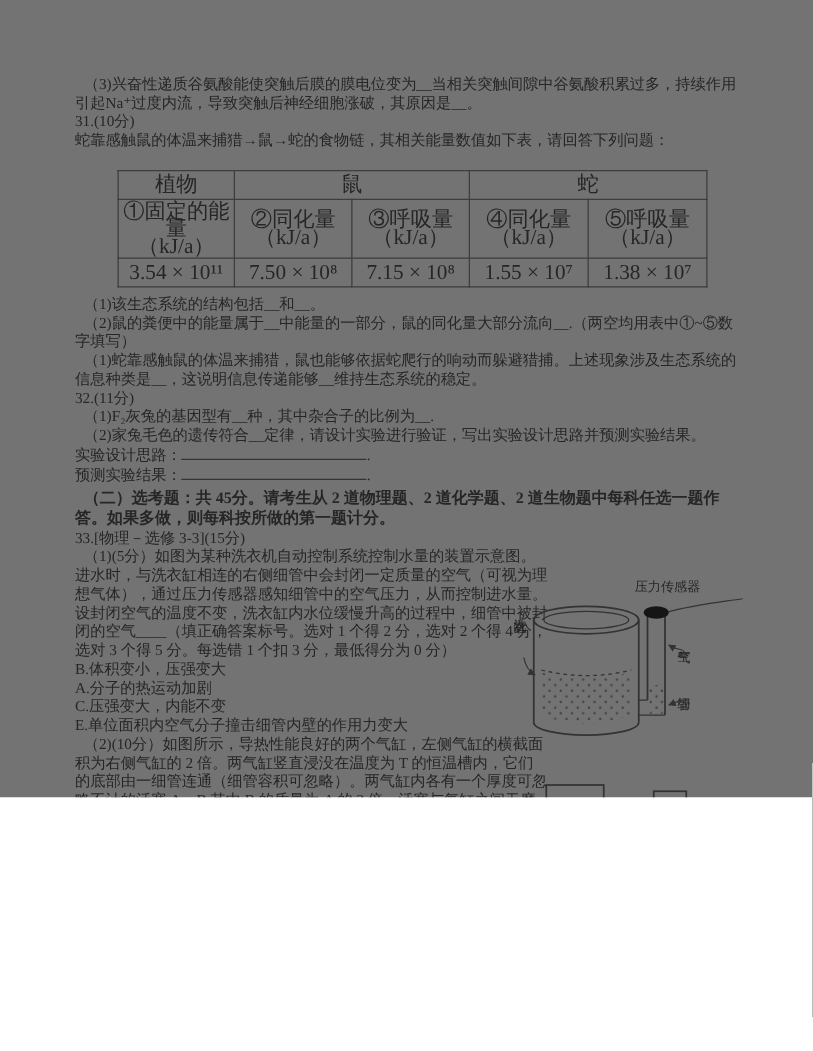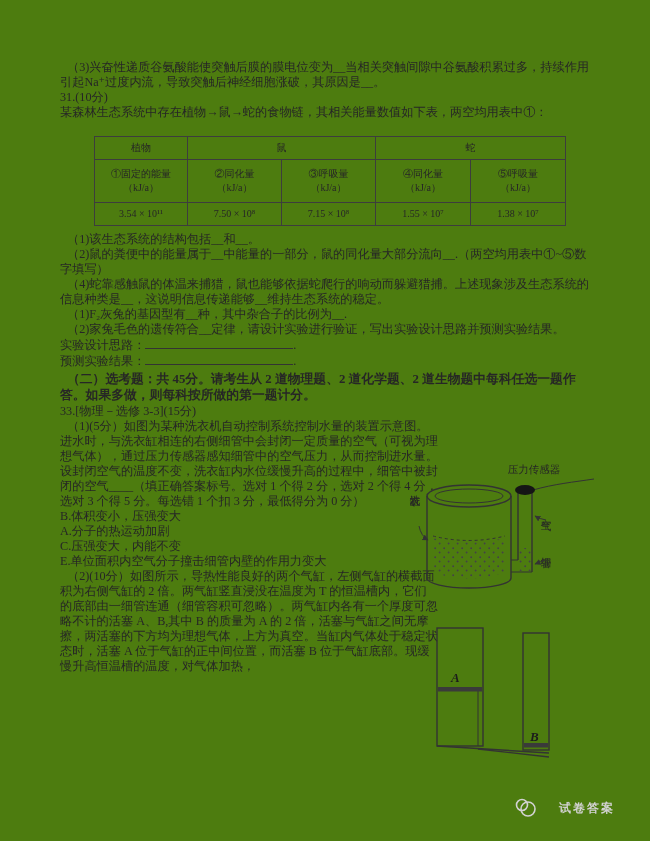--- a/index.html
+++ b/index.html
@@ -1,29 +1,29 @@
 <!DOCTYPE html>
 <html><head>
 <meta charset="utf-8">
 <style>
   html,body { margin:0; padding:0; background:#ffffff; }
   .page {
-    position:relative; width:650px; height:841px; background:#4d7c0f;
+    position:relative; width:650px; height:638px; background:#737373;
     font-family:"Liberation Serif","DejaVu Serif",serif;
     color:#262626; font-size:12.2px; line-height:15px; overflow:hidden;
   }
   .content { position:absolute; left:60px; top:60px; width:533px; }
   .content p { margin:0; }
   .indent { text-indent:7px; }
   .phys-par { width:378px; }
   .section-title { font-weight:bold; font-size:12.8px; line-height:16px; margin:2px 0 1px 0 !important; }
 
   table.energy {
     border-collapse:collapse; margin:16px 0 6px 34px; width:462px;
-    table-layout:fixed; font-size:10px;
+    table-layout:fixed; font-size:17px;
   }
   table.energy td {
     border:1.6px solid #3d3d3d; text-align:center; vertical-align:middle;
     padding:2px 1px; line-height:14px;
   }
   table.energy tr.grp td { height:18px; }
   table.energy tr.hdr td { height:38px; }
   table.energy tr.val td { height:18px; }
 
   .blank-line { display:inline-block; width:148px; border-bottom:1.2px solid #333; height:11px; }
@@ -45,21 +45,21 @@
 </head>
 <body>
 
 <div class="page">
 
   <div class="content">
 
     <p class="indent">（3)兴奋性递质谷氨酸能使突触后膜的膜电位变为__当相关突触间隙中谷氨酸积累过多，持续作用引起Na⁺过度内流，导致突触后神经细胞涨破，其原因是__。</p>
 
     <p>31.(10分)</p>
-    <p>某森林生态系统中存在植物→鼠→蛇的食物链，其相关能量数值如下表，两空均用表中①：</p>
+    <p>蛇靠感触鼠的体温来捕猎→鼠→蛇的食物链，其相关能量数值如下表，请回答下列问题：</p>
 
     <table class="energy">
       <tbody>
         <tr class="grp">
           <td style="width:90px">植物</td>
           <td colspan="2" style="width:185px">鼠</td>
           <td colspan="2" style="width:187px">蛇</td>
         </tr>
         <tr class="hdr">
           <td>
@@ -88,22 +88,23 @@
           <td>7.50 × 10⁸</td>
           <td>7.15 × 10⁸</td>
           <td>1.55 × 10⁷</td>
           <td>1.38 × 10⁷</td>
         </tr>
       </tbody>
     </table>
 
     <p class="indent">（1)该生态系统的结构包括__和__。</p>
     <p class="indent">（2)鼠的粪便中的能量属于__中能量的一部分，鼠的同化量大部分流向__.（两空均用表中①~⑤数字填写）</p>
-    <p class="indent">（4)蛇靠感触鼠的体温来捕猎，鼠也能够依据蛇爬行的响动而躲避猎捕。上述现象涉及生态系统的信息种类是__，这说明信息传递能够__维持生态系统的稳定。</p>
+    <p class="indent">（1)蛇靠感触鼠的体温来捕猎，鼠也能够依据蛇爬行的响动而躲避猎捕。上述现象涉及生态系统的信息种类是__，这说明信息传递能够__维持生态系统的稳定。</p>
 
+    <p>32.(11分)</p>
     <p class="indent">（1)F₂灰兔的基因型有__种，其中杂合子的比例为__.</p>
     <p class="indent">（2)家兔毛色的遗传符合__定律，请设计实验进行验证，写出实验设计思路并预测实验结果。</p>
     <p>
       <span>实验设计思路：</span><span class="blank-line"></span><span>.</span>
     </p>
     <p>
       <span>预测实验结果：</span><span class="blank-line"></span><span>.</span>
     </p>
 
     <p class="section-title indent">（二）选考题：共 45分。请考生从 2 道物理题、2 道化学题、2 道生物题中每科任选一题作答。如果多做，则每科按所做的第一题计分。</p>

